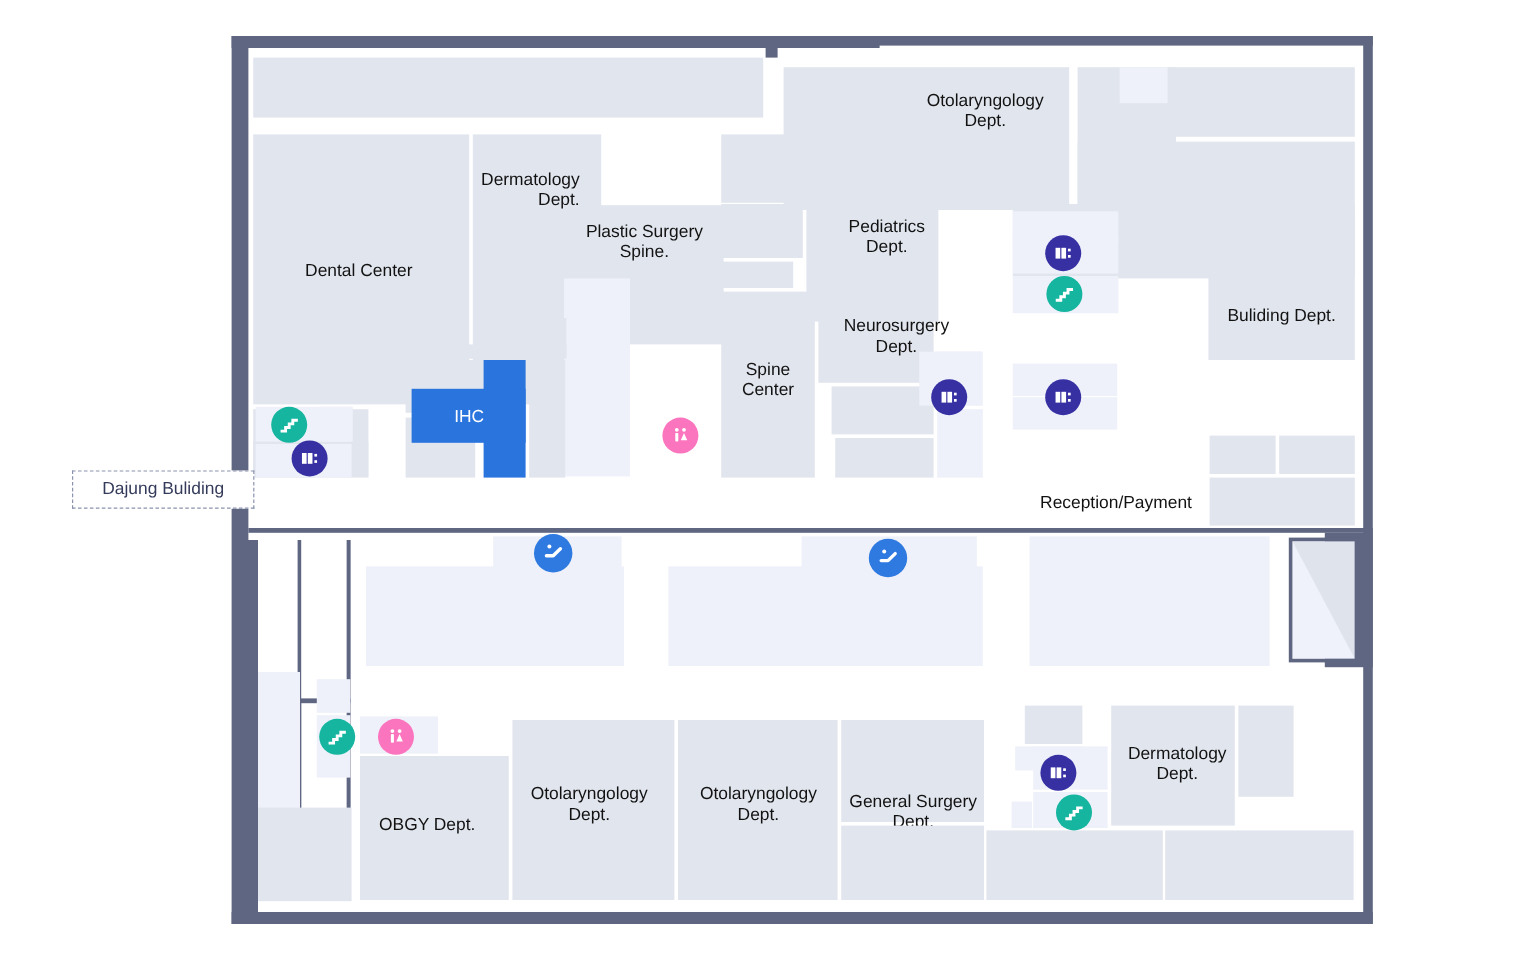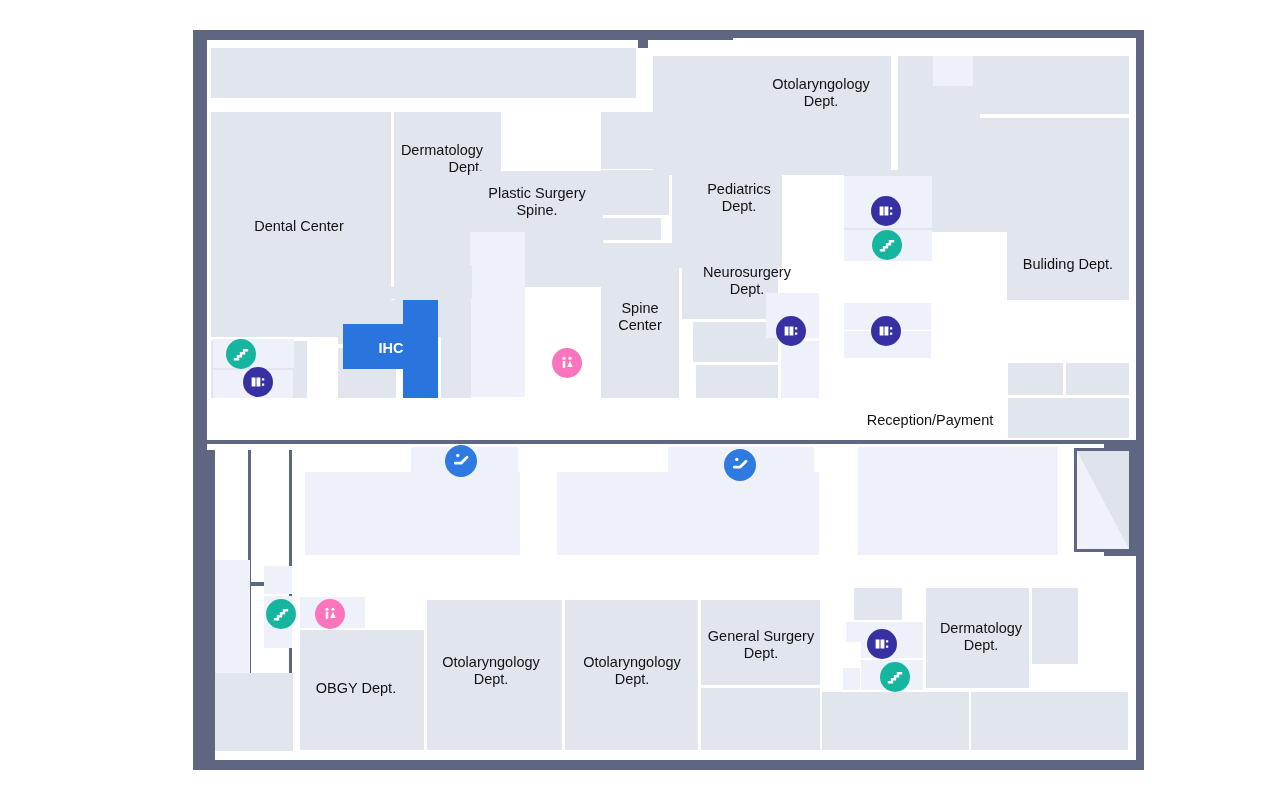--- a/index.html
+++ b/index.html
@@ -51,21 +51,20 @@
     font-size: 14.5px;
     line-height: 1.16;
     text-align: center;
     white-space: pre-line;
     font-family: "Liberation Sans", sans-serif;
     transform: translate(-50%, -50%);
     pointer-events: none;
   }
   .label-hl {
     color: #ffffff;
-    font-weight: bold;
   }
 
   
   #building-tag {
     position: absolute;
     display: flex;
     align-items: center;
     justify-content: center;
     border: 1px dashed #8b93ad;
     background: #ffffff;
@@ -220,39 +219,42 @@
 
   <div class="abs room" style="left:427px; top:600px; width:135px; height:150px;"></div>
   <div class="label" style="left:491px; top:671px;">Otolaryngology
 Dept.</div>
 
   <div class="abs room" style="left:565px; top:600px; width:133px; height:150px;"></div>
   <div class="label" style="left:632px; top:671px;">Otolaryngology
 Dept.</div>
 
   <div class="abs room" style="left:701px; top:600px; width:119px; height:85px;"></div>
-  <div class="label" style="left:761px; top:645px;">General Surgery
+  <div class="label" style="left:761px; top:677px;">General Surgery
 Dept.</div>
 
   <div class="abs room" style="left:701px; top:688px; width:119px; height:62px;"></div>
 
   <div class="abs room" style="left:854px; top:588px; width:48px; height:32px;"></div>
   <div class="abs room-light" style="left:846px; top:622px; width:56px; height:20px;"></div>
   <div class="abs room-light" style="left:861px; top:622px; width:62px; height:36px;"></div>
   <div class="abs room-light" style="left:861px; top:660px; width:62px; height:30px;"></div>
   <div class="abs room-light" style="left:843px; top:668px; width:17px; height:22px;"></div>
   <div class="abs room" style="left:822px; top:692px; width:147px; height:58px;"></div>
 
   <div class="abs room" style="left:926px; top:588px; width:103px; height:100px;"></div>
   <div class="label" style="left:981px; top:637px;">Dermatology
 Dept.</div>
 
   <div class="abs room" style="left:1032px; top:588px; width:46px; height:76px;"></div>
   <div class="abs room" style="left:971px; top:692px; width:157px; height:58px;"></div>
 
+  <div id="building-tag" style="left:60px; top:392px; width:150px; height:30px;">
+    <span>Dajung Buliding</span>
+  </div>
 
   <div class="poi poi-stairs" style="left:241px; top:354px; width:30px; height:30px;">
     <span>
       <svg width="18" height="18" viewBox="0 0 24 24">
           <path d="M4 19h4v-4h4v-4h4V7h4" fill="none" stroke="#ffffff" stroke-width="3.2" stroke-linecap="square" stroke-linejoin="miter"></path>
         </svg>
     </span>
   </div>
 
   <div class="poi poi-elevator" style="left:258px; top:382px; width:30px; height:30px;">

